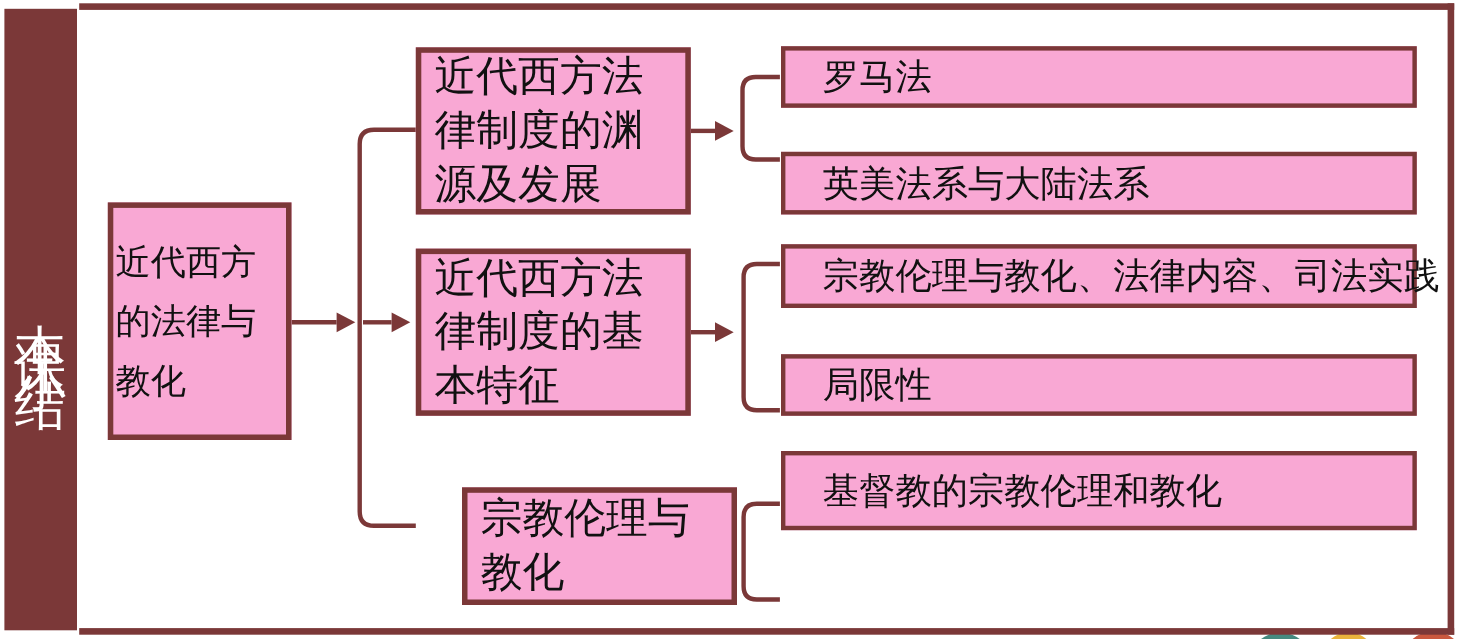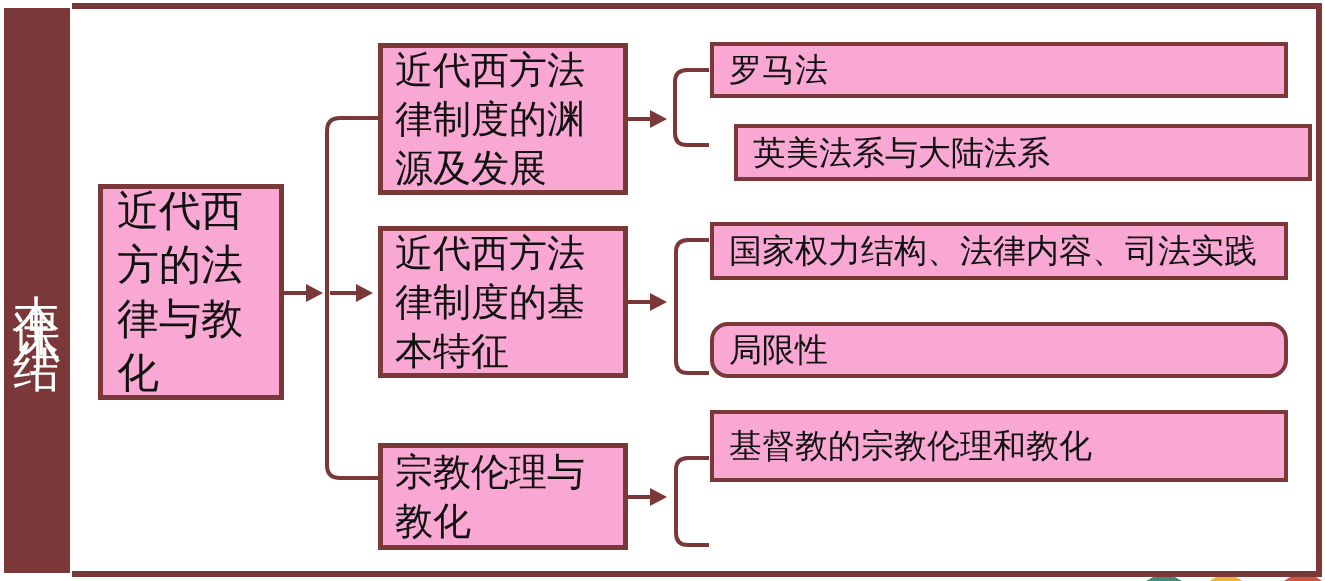--- a/index.html
+++ b/index.html
@@ -42,35 +42,35 @@
   
   .box{
     position:absolute;
     background:#f9a8d4;
     border:4px solid var(--red);
     box-sizing:border-box;
     display:flex;align-items:center;
     color:var(--text);
   }
   .root-box{
-    left:98px;top:184px;width:186px;height:216px;
+    left:98px;top:184px;width:167px;height:216px;
     border-width:5px;
-    font-size:42px;line-height:54px;
-    padding-left:14px;padding-right:2px;
+    font-size:32px;line-height:54px;
+    padding-left:2px;padding-right:2px;
   }
   .branch-box{
     left:378px;width:250px;
     border-width:5px;
     font-size:38px;line-height:49px;
     padding-left:12px;padding-right:2px;
   }
   .leaf-box{
     left:710px;width:578px;
     font-size:33px;line-height:38px;
-    padding-left:15px;padding-right:6px;
+    padding-left:34px;padding-right:6px;
     white-space:nowrap;
   }
   .box span{overflow-wrap:anywhere;word-break:break-all;}
   .leaf-box span{overflow-wrap:normal;word-break:keep-all;}
   svg.connectors{position:absolute;left:0;top:0;pointer-events:none;}
   
   .arc{position:absolute;border-radius:50%;}
   .arc.teal{left:1135px;top:575px;width:58px;height:58px;background:#45897F;}
   .arc.yellow{left:1201px;top:575px;width:50px;height:50px;background:#E9B33C;}
   .arc.orange{left:1274px;top:574px;width:58px;height:58px;background:#C9583F;}
@@ -120,33 +120,33 @@
   <div class="box root-box">
     <span>近代西方的法律与教化</span>
   </div>
 
   <div class="box branch-box" style="top:43px;height:152px;">
     <span>近代西方法律制度的渊源及发展</span>
   </div>
   <div class="box branch-box" style="top:226px;height:152px;">
     <span>近代西方法律制度的基本特征</span>
   </div>
-  <div class="box branch-box" style="top:443px;height:107px;">
+  <div class="box branch-box" style="top:443px;height:107px;margin-left:42px;">
     <span>宗教伦理与教化</span>
   </div>
 
   <div class="box leaf-box" style="top:42px;height:56px;">
     <span>罗马法</span>
   </div>
-  <div class="box leaf-box" style="top:124px;height:57px;margin-left:24px;">
+  <div class="box leaf-box" style="top:138px;height:57px;">
     <span>英美法系与大陆法系</span>
   </div>
   <div class="box leaf-box" style="top:222px;height:58px;">
-    <span>国家权力结构、法律内容、司法实践</span>
+    <span>宗教伦理与教化、法律内容、司法实践</span>
   </div>
-  <div class="box leaf-box" style="top:322px;height:56px;border-radius:18px;">
+  <div class="box leaf-box" style="top:322px;height:56px;">
     <span>局限性</span>
   </div>
   <div class="box leaf-box" style="top:410px;height:72px;">
     <span>基督教的宗教伦理和教化</span>
   </div>
 
 </div>
 
 </body></html>

